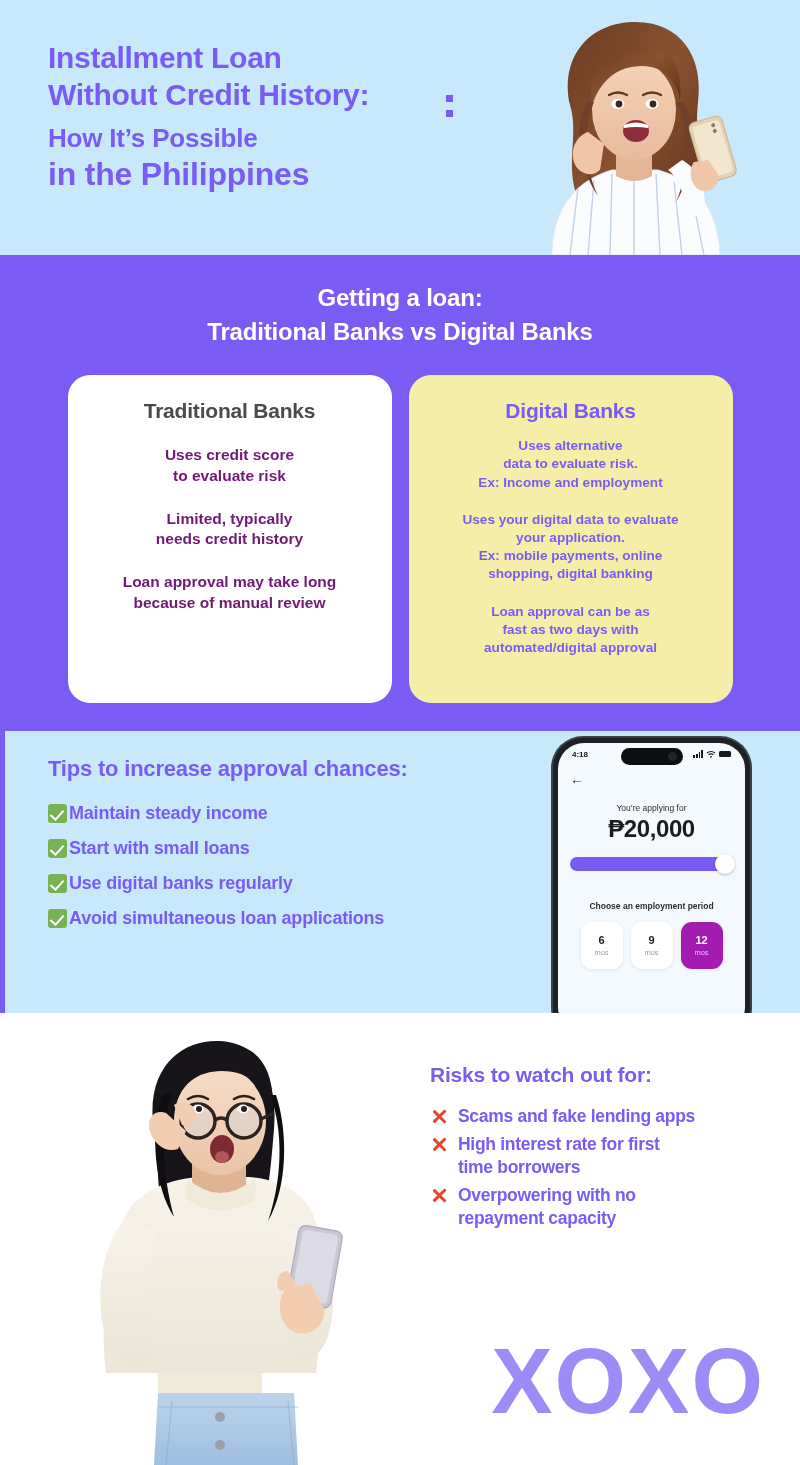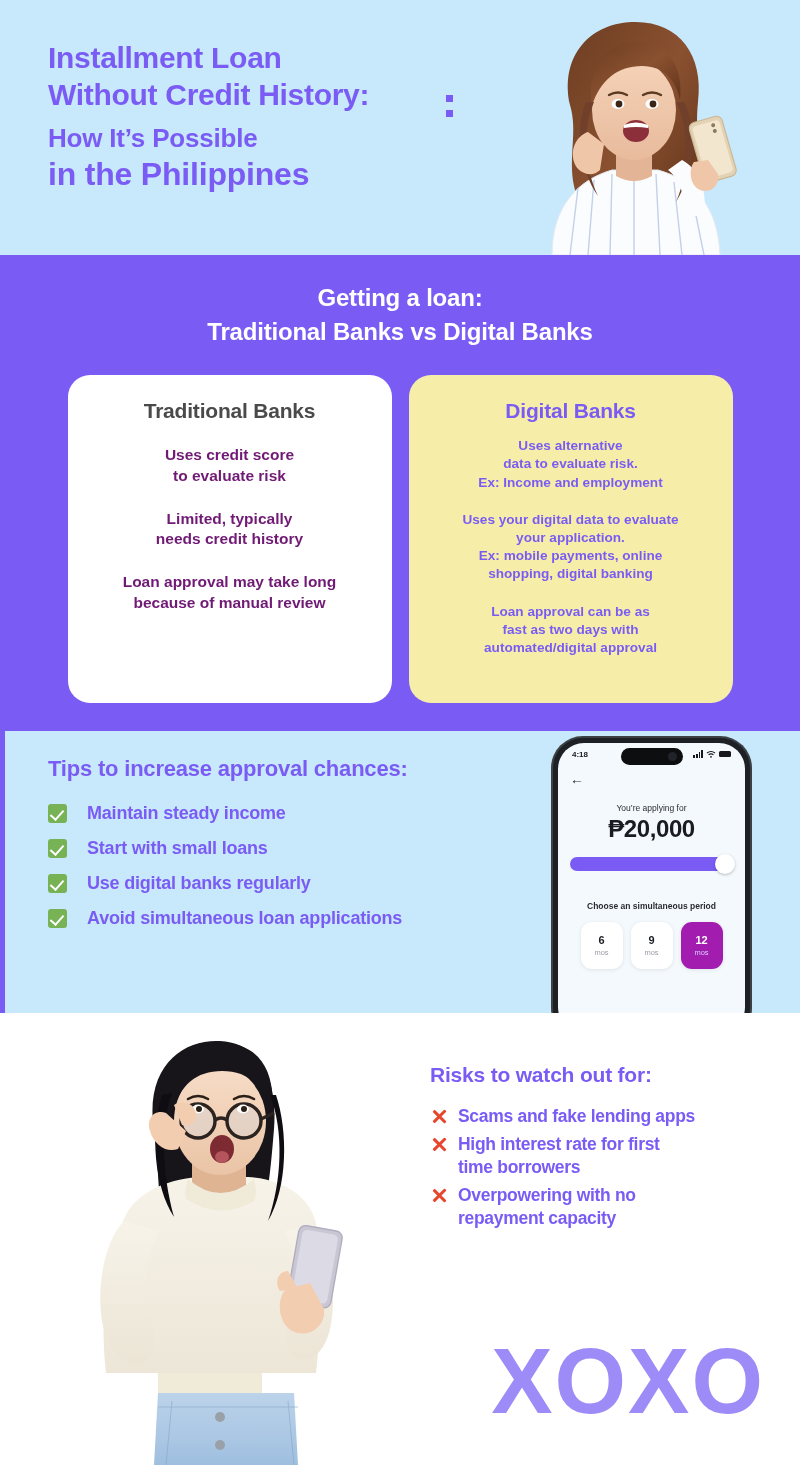--- a/index.html
+++ b/index.html
@@ -86,21 +86,21 @@
     left:43px; top:25px;
     color:#7a5cf5;
     font-size:22px;
     font-weight:bold;
     letter-spacing:-0.2px;
   }
   .tip-list { position:absolute; left:43px; top:72px; }
   .tip-item {
     display:flex;
     align-items:center;
-    gap:20px;
+    gap:2px;
     margin-bottom:14px;
   }
   .chk {
     width:19px; height:19px;
     background:#77b255;
     border-radius:3px;
     flex:0 0 auto;
     position:relative;
   }
   .chk:after {
@@ -368,21 +368,21 @@
         </div>
 
         <div class="backarrow">←</div>
         <div class="applying">You’re applying for</div>
         <div class="amount">₱20,000</div>
 
         <div class="slider">
           <span class="knob"></span>
         </div>
 
-        <div class="choose">Choose an simultaneous period</div>
+        <div class="choose">Choose an employment period</div>
 
         <div class="chips">
           <div class="chip">
             <span class="n">6</span>
             <span class="u">mos</span>
           </div>
           <div class="chip">
             <span class="n">9</span>
             <span class="u">mos</span>
           </div>

